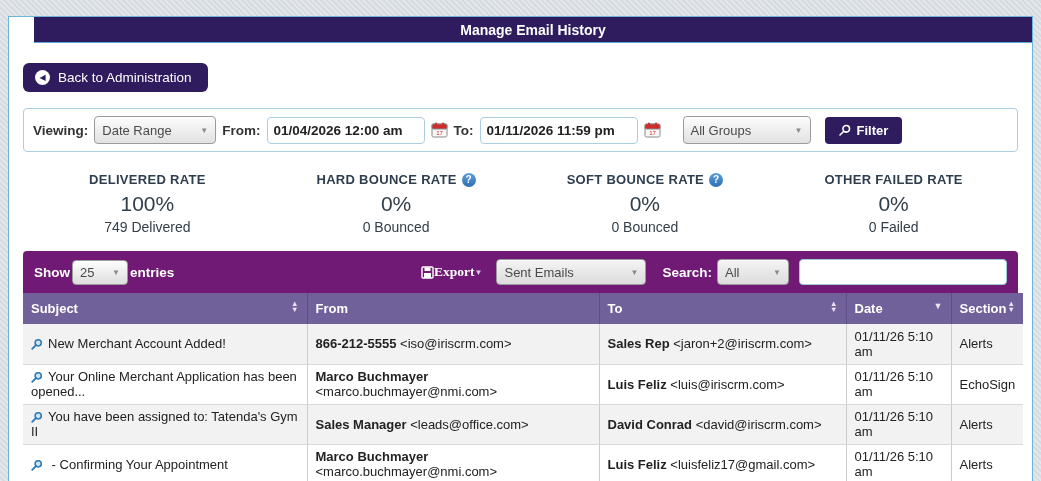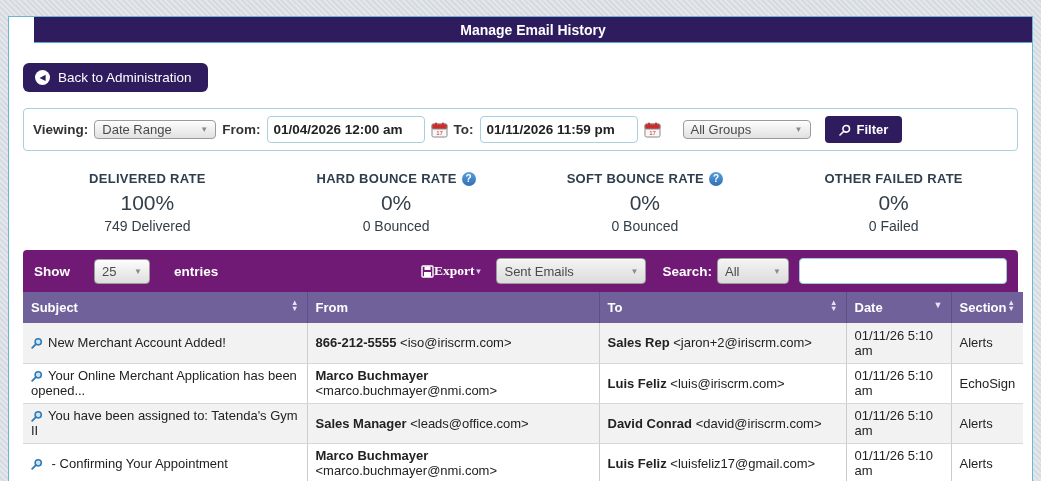--- a/index.html
+++ b/index.html
@@ -32,21 +32,21 @@
 
   
   .filterbar {
     margin-top:16px; border:1px solid #a9cfe0; border-radius:4px;
     display:flex; align-items:center; padding:7px 9px; gap:6px; font-size:13.5px; color:#333;
   }
   .lbl { font-weight:bold; color:#333; white-space:nowrap; }
   .sel {
     display:inline-flex; align-items:center; justify-content:space-between;
     background:linear-gradient(#fdfdfd,#e1e1e1); border:1px solid #9b9b9b; border-radius:4px;
-    height:19px; padding:0 7px; color:#4a4a4a; font-size:13px; cursor:pointer; white-space:nowrap;
+    height:28px; padding:0 7px; color:#4a4a4a; font-size:13px; cursor:pointer; white-space:nowrap;
     box-shadow:inset 0 1px 0 #fff;
   }
   .sel .car { color:#8a8a8a; font-size:8px; margin-left:8px; }
   .sel-viewing { width:122px; }
   .sel-groups  { width:128px; }
   .dateinput {
     width:158px; height:27px; border:1px solid #a9cfe0; border-radius:4px;
     font-family:inherit; font-size:13.5px; font-weight:bold; color:#222; padding:0 6px;
   }
   .calicon { width:17px; height:16px; cursor:pointer; flex:0 0 auto; }
@@ -67,21 +67,21 @@
   }
   .stat-value { font-size:21px; margin-top:4px; color:#333e48; }
   .stat-sub { font-size:14px; margin-top:3px; color:#333e48; }
 
   
   .toolbar {
     height:42px; background:#701a75; border-radius:4px 4px 0 0;
     display:flex; align-items:center; padding:0 11px; color:#fff; font-size:13.5px;
   }
   .toolbar .white-b { font-weight:bold; color:#fff; }
-  .sel-entries { width:56px; height:25px; margin:0 24px; background:linear-gradient(#fdfdfd,#dedede); }
+  .sel-entries { width:56px; height:25px; margin:0 2px; background:linear-gradient(#fdfdfd,#dedede); }
   .export-btn {
     margin-left:auto; display:inline-flex; align-items:center; 
     background:none; border:none; color:#fff; font-size:13.5px; font-weight:bold; font-family:Liberation Serif, serif; cursor:pointer;
   }
   .export-btn .car { font-size:8px; color:#cfc8e6; }
   .sel-type { width:150px; height:26px; margin-left:14px; background:linear-gradient(#f4f4f4,#dcdcdc); }
   .search-lbl { margin-left:16px; }
   .sel-scope { width:72px; height:26px; margin-left:5px; background:linear-gradient(#f4f4f4,#dcdcdc); }
   .search-input {
     margin-left:10px; width:208px; height:26px; border:1px solid #9fcbdd; border-radius:4px;

